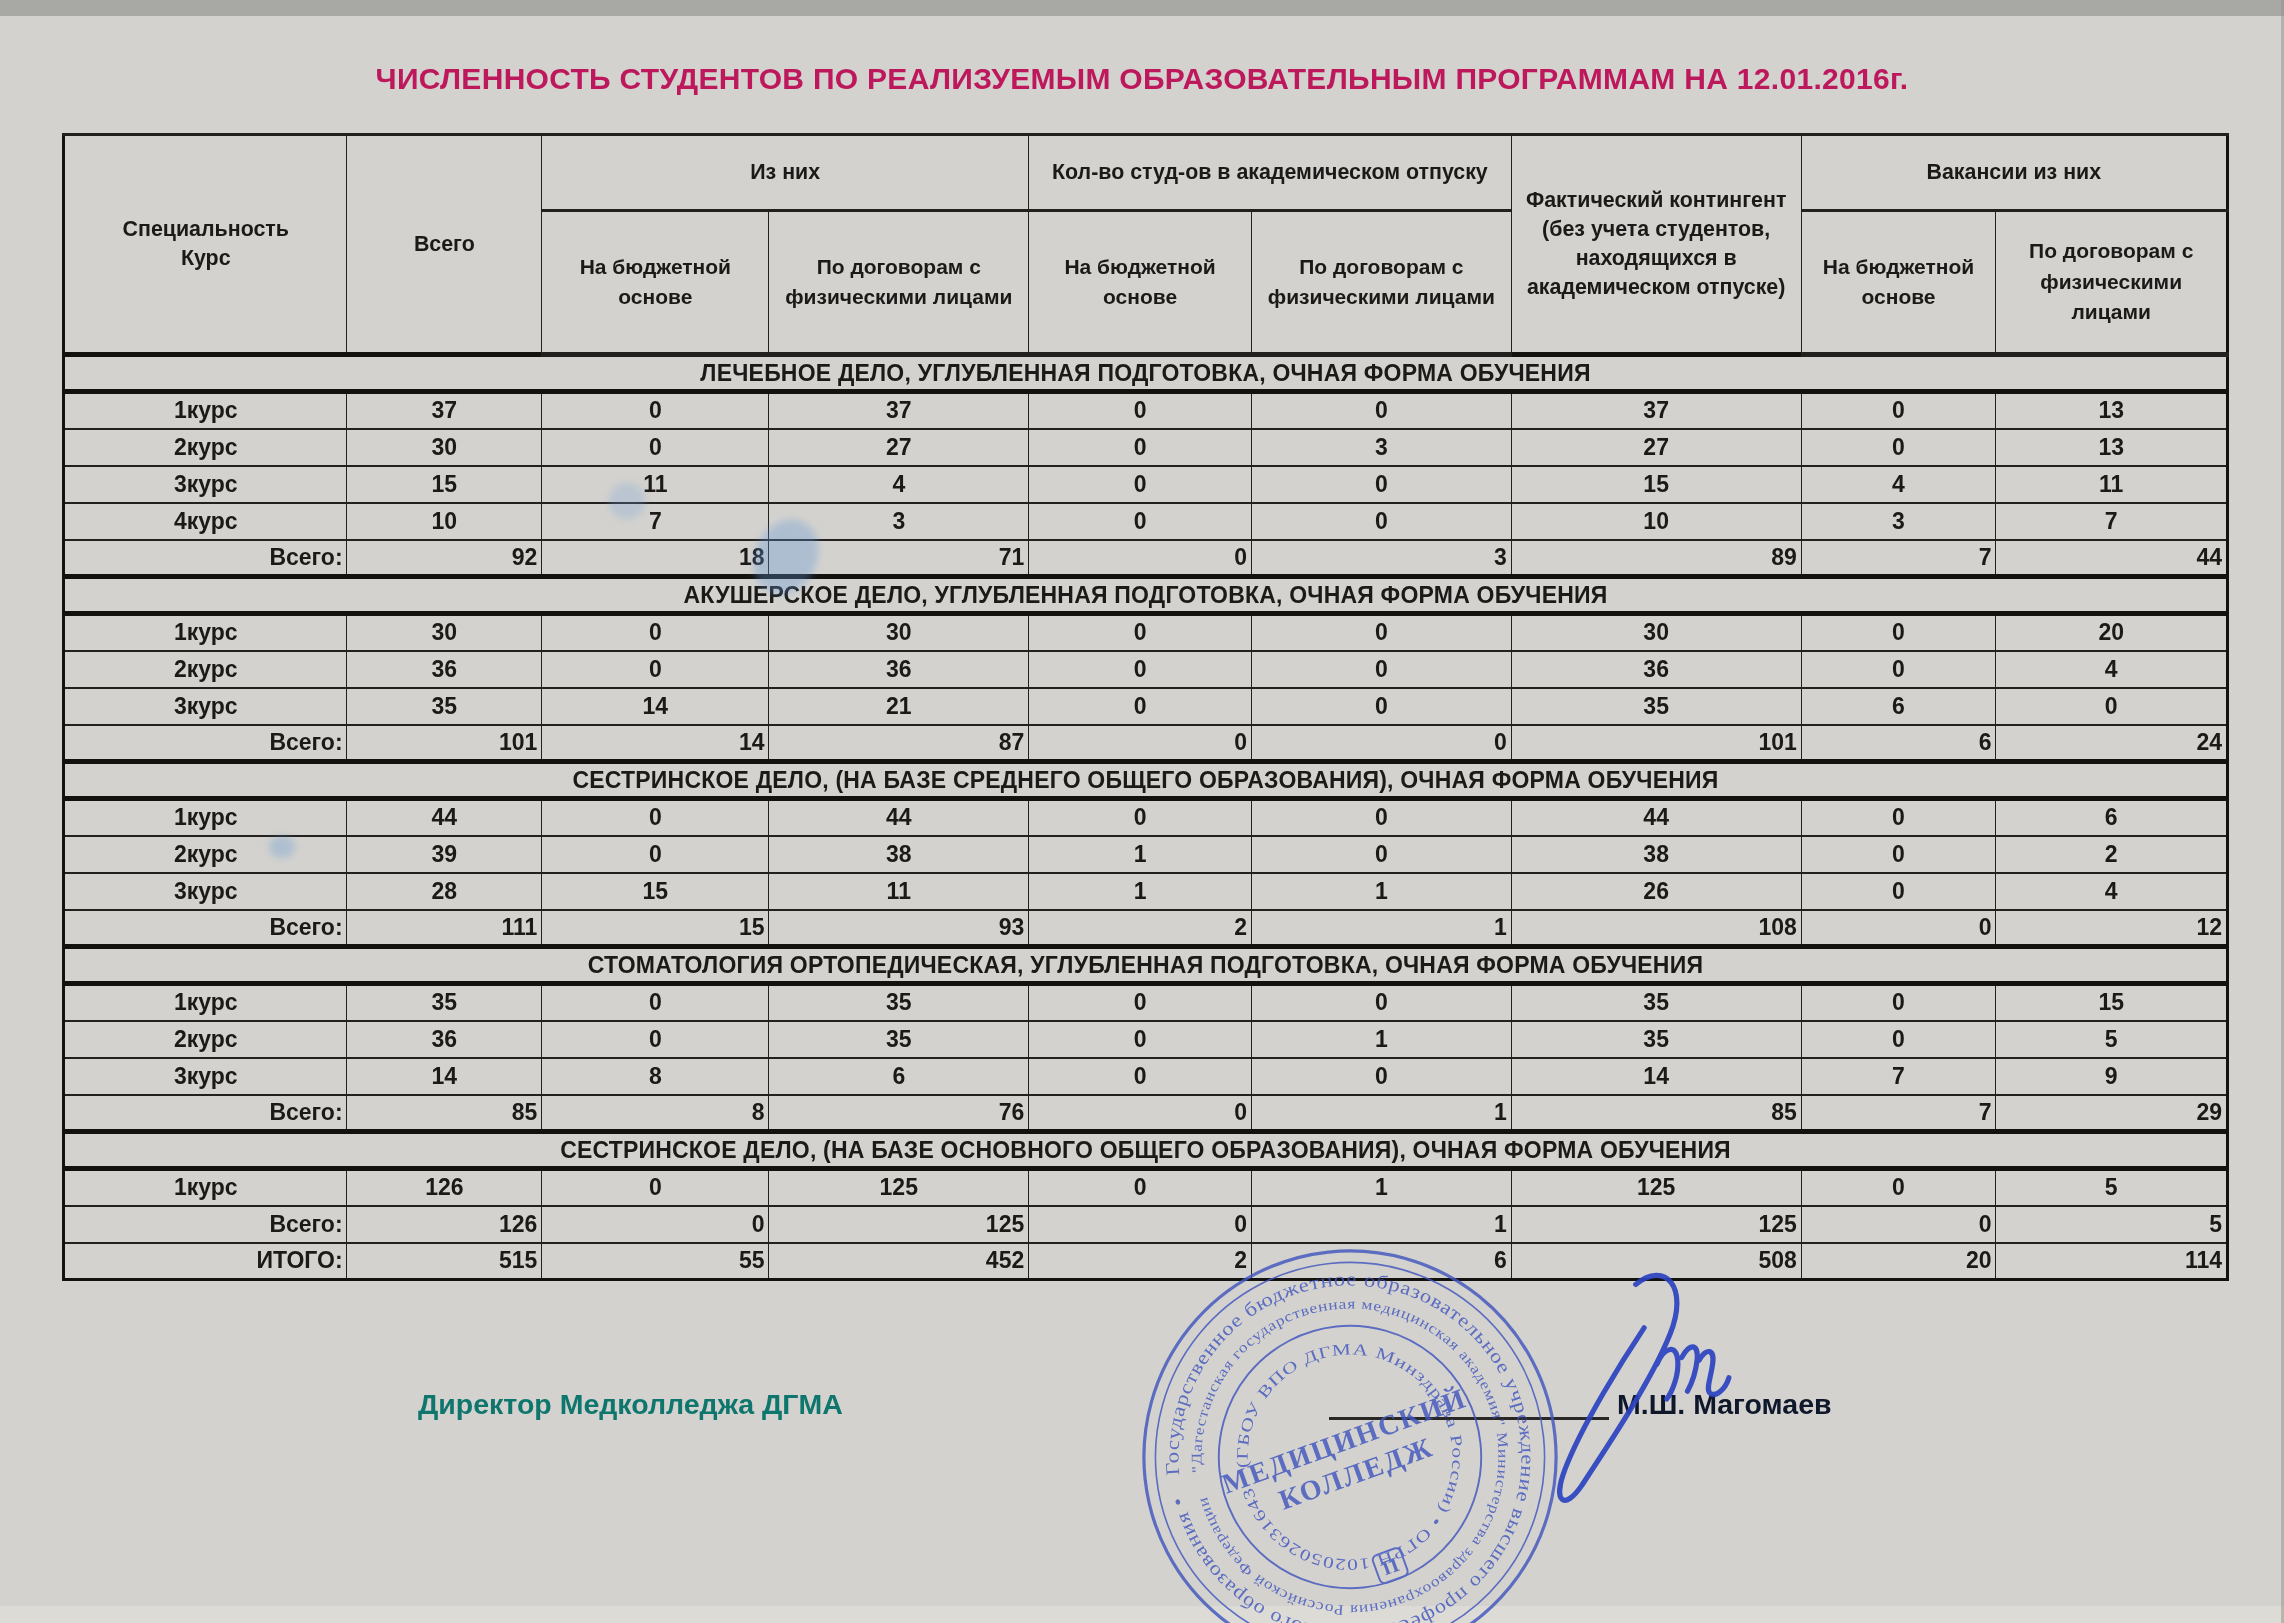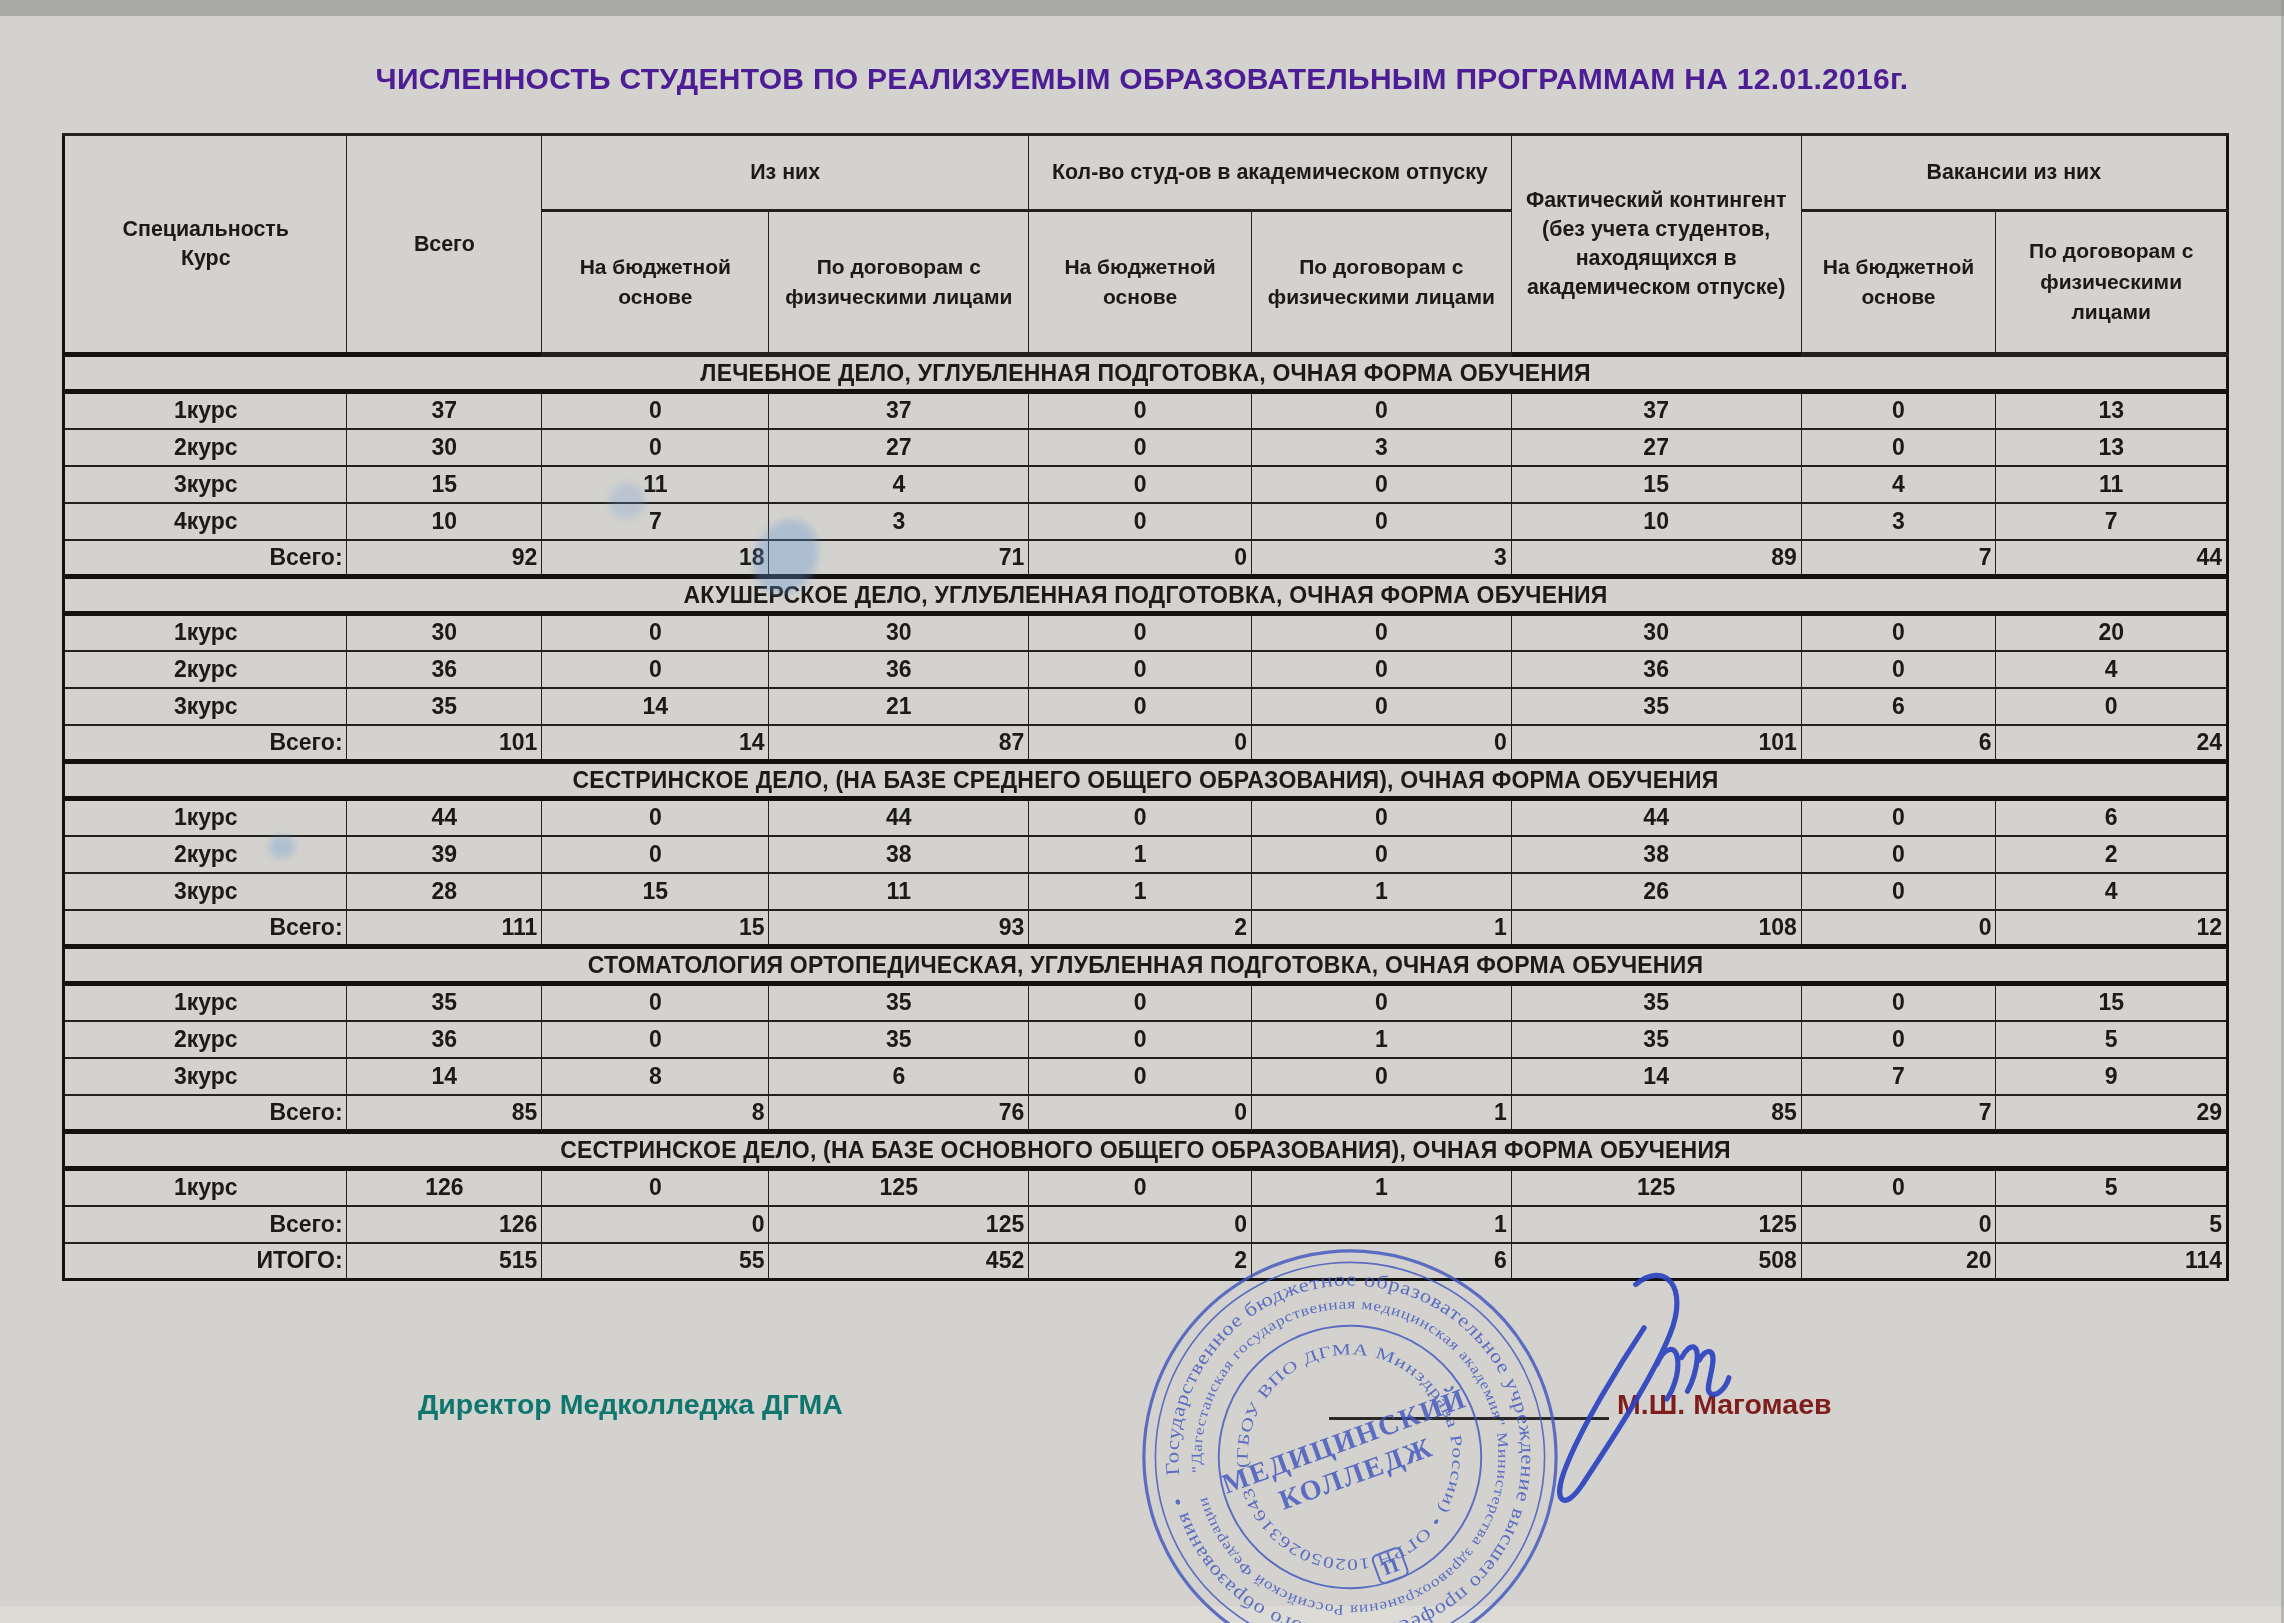--- a/index.html
+++ b/index.html
@@ -3,42 +3,42 @@
 <meta charset="utf-8">
 <style>
   html,body{margin:0;padding:0;background:#9a9a96;}
   .page{position:relative;width:2284px;height:1624px;background:#d3d2ce;overflow:hidden;
         font-family:"Liberation Sans",sans-serif;color:#1f1d1b;}
   .scan-band-top{position:absolute;left:0;top:0;width:100%;height:15.5px;background:#a8a8a4;}
   .scan-band-bottom{position:absolute;left:0;bottom:0;width:100%;height:18px;background:#dcdbd5;}
   .scan-edge-right{position:absolute;right:0;top:0;width:3.2px;height:100%;background:#8f8f8b;opacity:.5;}
 
   .doc-title{position:absolute;left:0;right:0;top:62px;text-align:center;
-             font-size:30px;font-weight:bold;letter-spacing:0.3px;color:#4c1d95;}
+             font-size:30px;font-weight:bold;letter-spacing:0.3px;color:#be185d;}
 
   .table-wrap{position:absolute;left:62px;top:133px;width:2167px;height:1143px;}
   table.main{width:100%;height:100%;border-collapse:collapse;table-layout:fixed;
              border:3.9px solid #14120f;}
   table.main th,table.main td{border:1.9px solid #232120;padding:0 3.9px;text-align:center;
              color:#1c1a18;overflow:hidden;}
   table.main th{border-top-width:3.2px;border-bottom-width:3.2px;font-weight:bold;}
   tr.h1{height:76px;}
   tr.h2{height:144px;}
   tr.h1 th{font-size:21.4px;line-height:1.35;vertical-align:middle;text-align:center;}
   tr.h2 th{font-size:21px;line-height:1.45;vertical-align:middle;border-bottom-width:5.8px;}
   th.va-top{vertical-align:top;padding-top:10.4px;}
   th.fact{font-size:20px;line-height:1.42;}
   tr.band{height:37px;}
   tr.band td{font-size:23px;font-weight:bold;border-top:5.8px solid #14120f;border-bottom:5.8px solid #14120f;letter-spacing:0.2px;}
   tr.data{height:37px;}
   tr.data td{font-size:23px;font-weight:bold;border-top-width:2.6px;border-bottom-width:2.6px;}
   tr.total td{font-weight:bold;text-align:right;}
 
   .footer-label{position:absolute;left:418px;top:1388px;font-size:28.5px;font-weight:bold;color:#0f766e;}
-  .footer-name{position:absolute;left:1617px;top:1388px;font-size:28.5px;font-weight:bold;color:#7f1d1d;}
+  .footer-name{position:absolute;left:1617px;top:1388px;font-size:28.5px;font-weight:bold;color:#0f172a;}
   .signature-line{position:absolute;left:1329px;top:1417px;width:280px;height:3.2px;background:#2a2826;}
 
   .stamp{position:absolute;left:1126px;top:1233px;width:448px;height:448px;opacity:.82;
          transform:rotate(-6deg);}
   .stamp text{font-family:"Liberation Serif",serif;fill:#4156bf;}
   .signature{position:absolute;left:1503px;top:1255px;width:233px;height:279px;}
   .smudge{position:absolute;border-radius:50%;filter:blur(3.9px);}
   .smudge.s1{left:755px;top:518px;width:62px;height:78px;background:rgba(96,150,214,.32);transform:rotate(25deg);}
   .smudge.s2{left:609px;top:483px;width:36px;height:36px;background:rgba(110,160,220,.25);}
   .smudge.s3{left:269px;top:836px;width:26px;height:22px;background:rgba(90,150,215,.30);}

